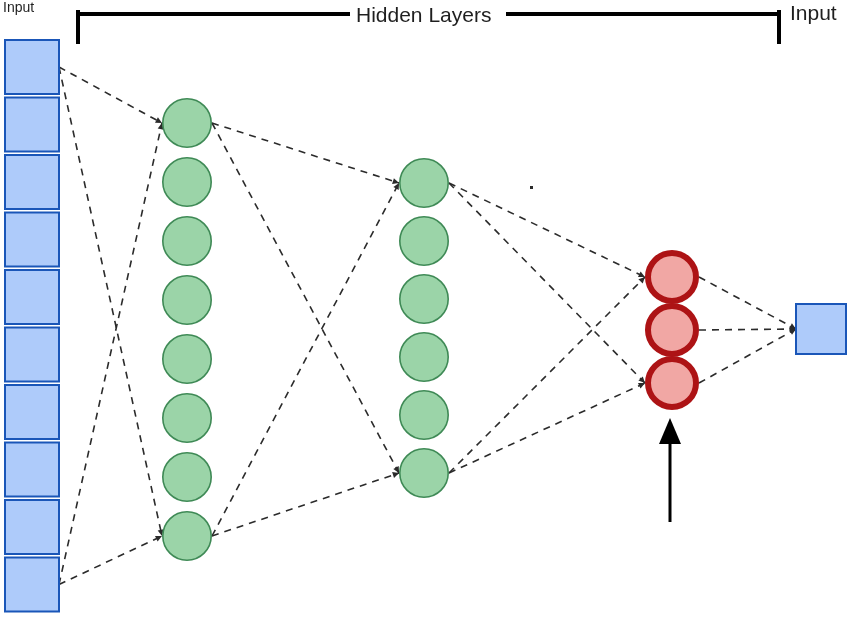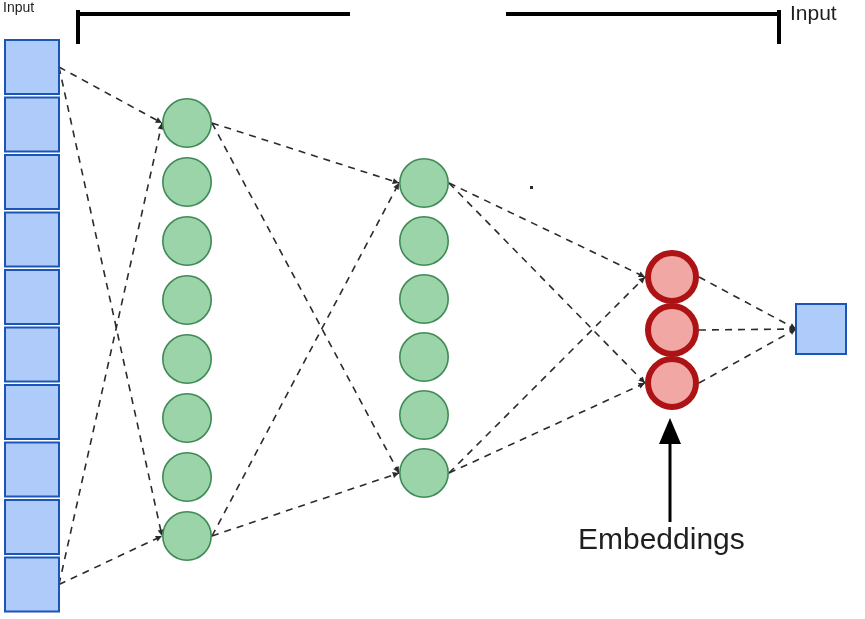--- a/index.html
+++ b/index.html
@@ -131,18 +131,18 @@
         <line x1="670" y1="522" x2="670" y2="442" stroke="#000000" stroke-width="3"></line>
         <polygon points="670,418 659,444 681,444" fill="#000000"></polygon>
       </g>
     <g id="g-stray">
         <rect x="530" y="186" width="3" height="3" fill="#2b2b2b"></rect>
       </g>
   </svg>
 
   <div class="lbl" id="label-input">Input</div>
 
+  <div class="lbl" id="label-hidden">Hidden Layers</div>
 
   <div class="lbl" id="label-output">Input</div>
 
-  <div class="lbl" id="label-embeddings">Embeddings</div>
 
 </div>
 
 </body></html>

